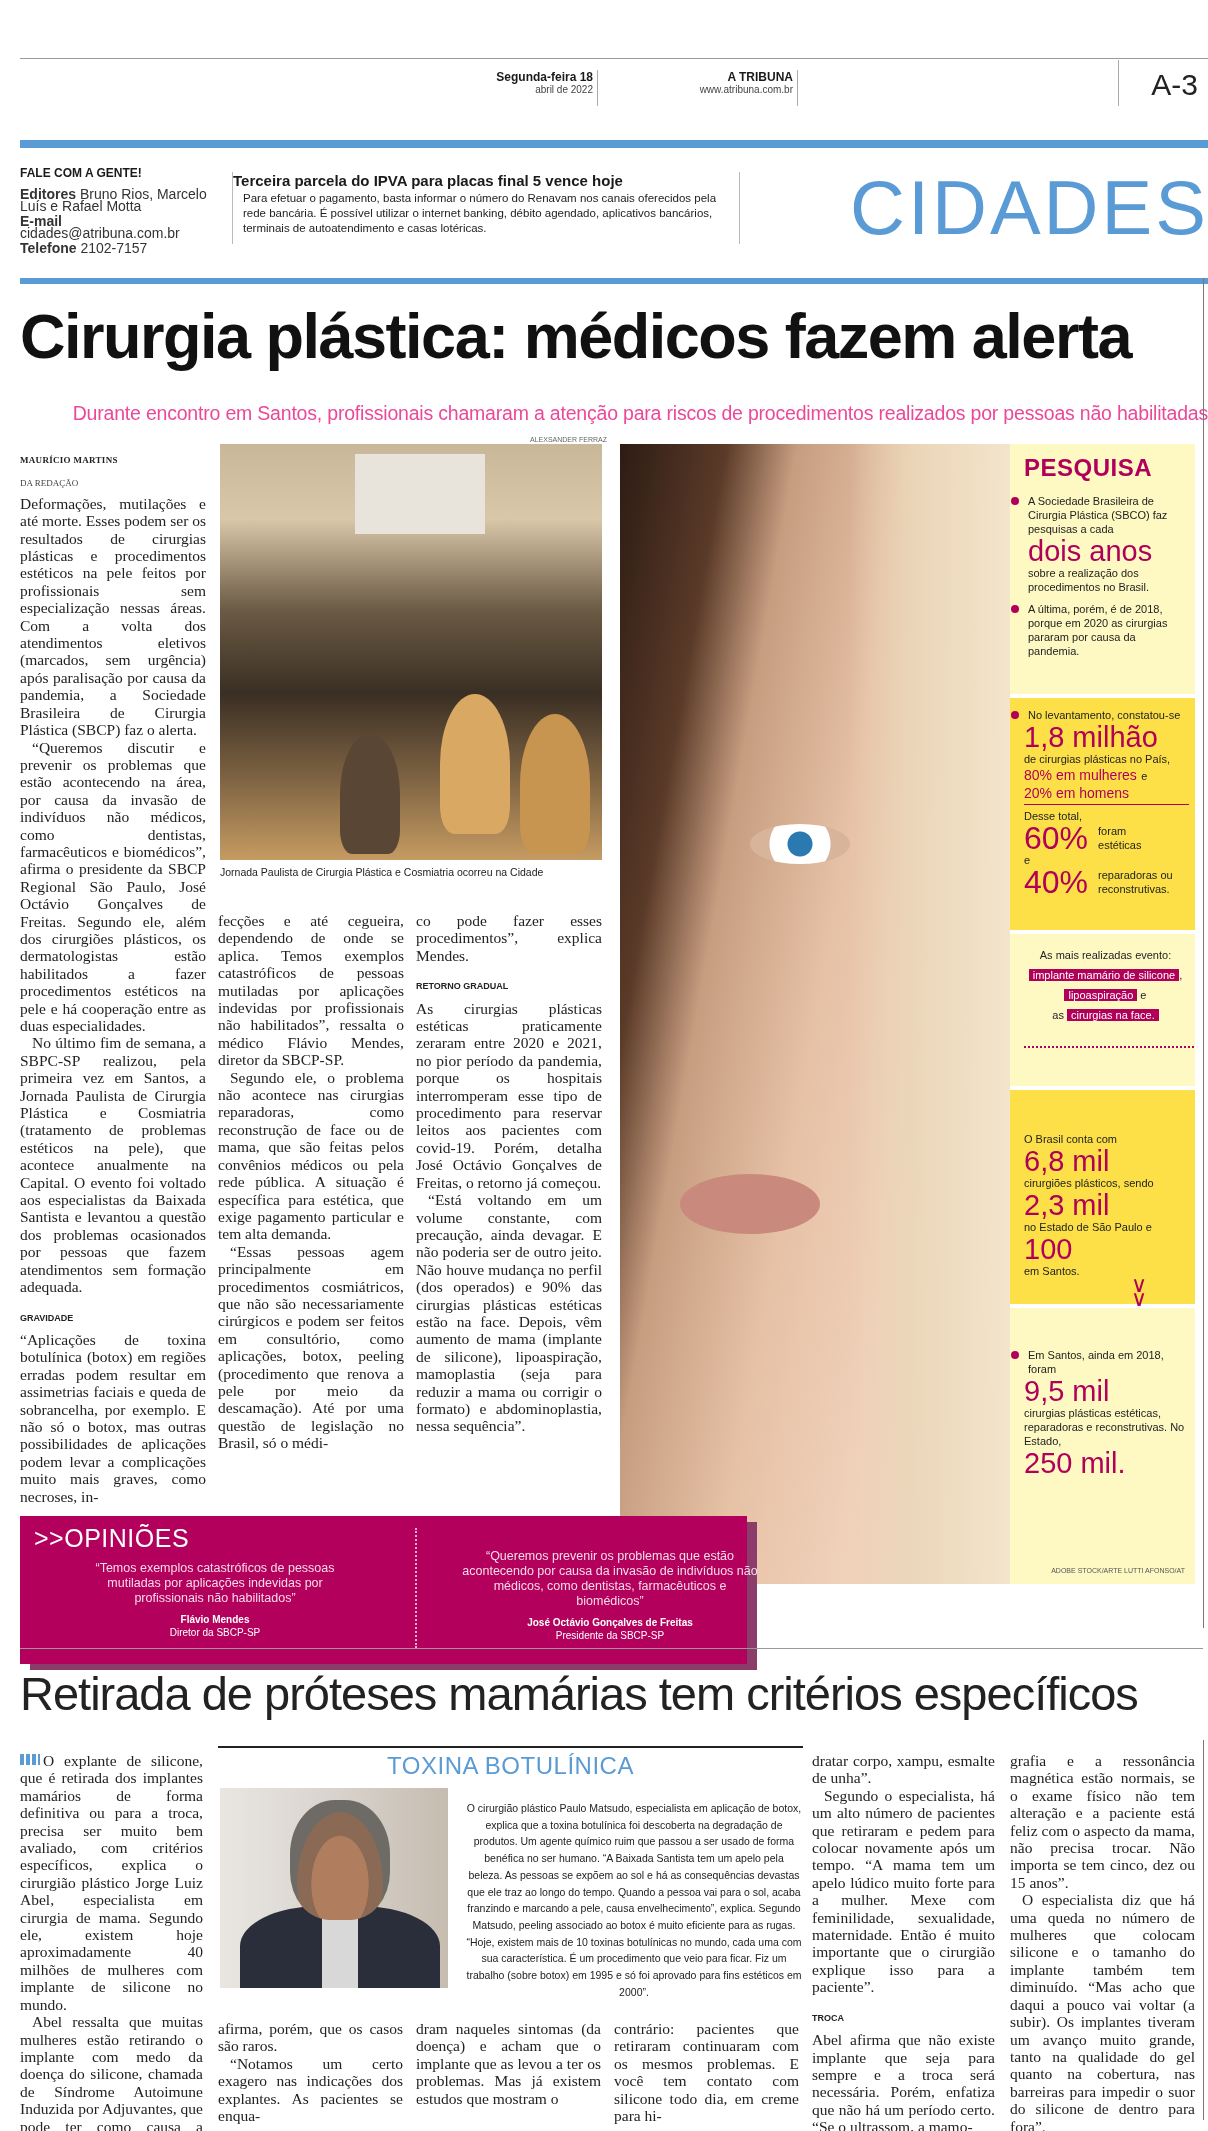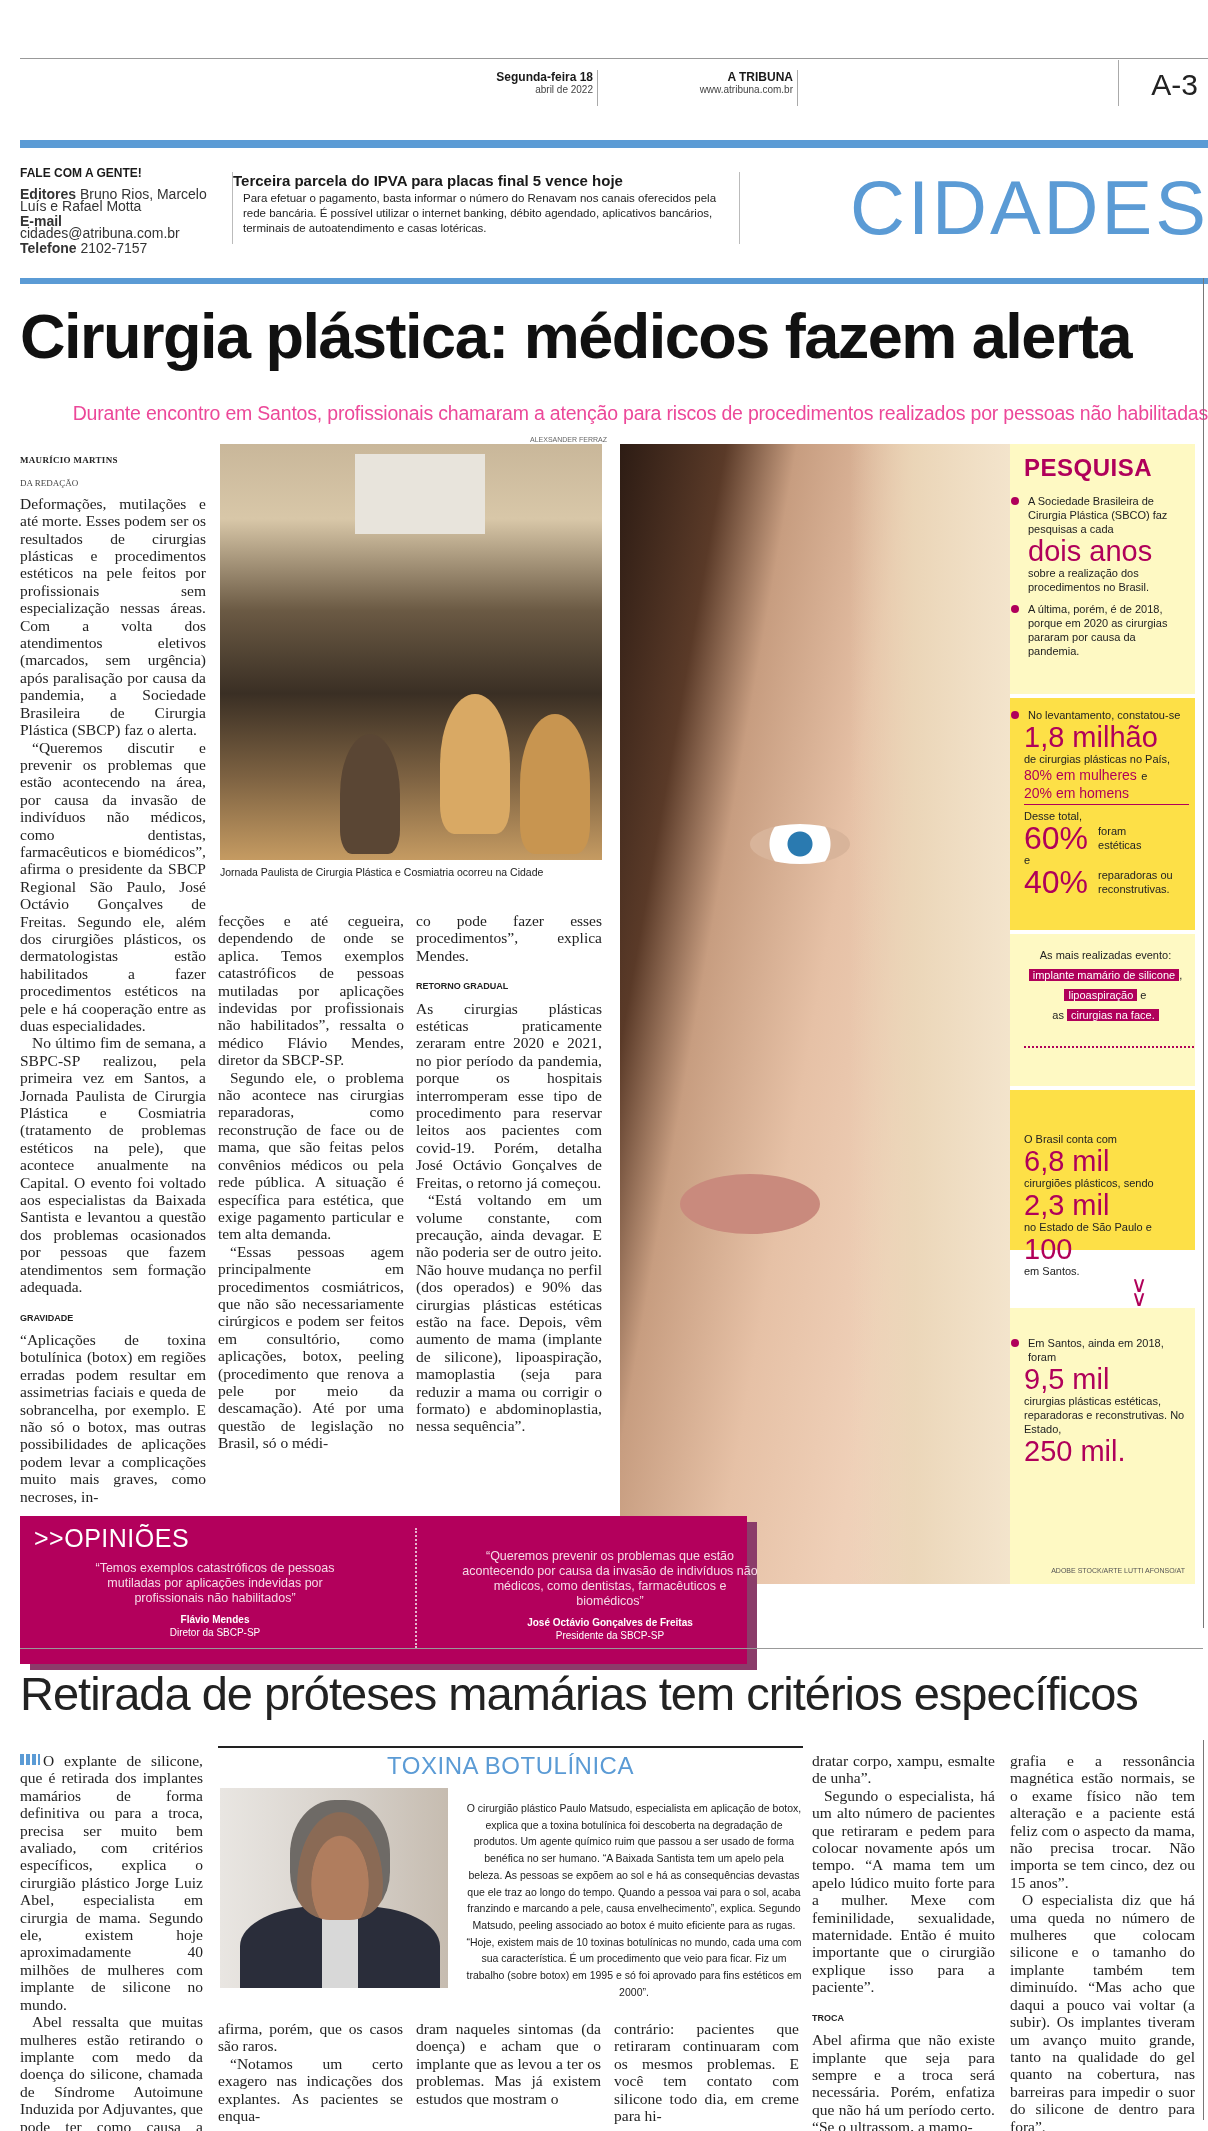--- a/index.html
+++ b/index.html
@@ -50,21 +50,21 @@
   .face { position: absolute; left: 0; top: 0; width: 390px; height: 1140px; background: linear-gradient(100deg,#2d1c14 0%,#5a3a28 18%,#c79d80 30%,#e6c1a6 50%,#efd0b8 70%,#f1dac8 100%); }
   .face .hair { position: absolute; left: 230px; top: 0; width: 160px; height: 1140px; background: linear-gradient(90deg, rgba(240,220,190,0) 0%, rgba(235,215,185,.9) 40%, #f3e4cc 100%); }
   .face .eye { position: absolute; left: 130px; top: 380px; width: 100px; height: 40px; border-radius: 50%; background: radial-gradient(circle at 50% 50%, #2a7ab0 0 12px, #fff 13px 30px, #d8b49a 31px); }
   .face .lips { position: absolute; left: 60px; top: 730px; width: 140px; height: 60px; border-radius: 50%; background: #c98a7d; }
   .panel { position: absolute; left: 390px; width: 185px; padding: 10px 8px 0 14px; font-family: "Liberation Sans", sans-serif; }
   .pink { background: #fef9c3; }
   .grey { background: #fde047; }
   .p1 { top: 0; height: 250px; }
   .p2 { top: 254px; height: 232px; }
   .p3 { top: 490px; height: 152px; }
-  .p4 { top: 646px; height: 160px; }
+  .p4 { top: 646px; height: 214px; }
   .p5 { top: 864px; height: 276px; }
   .panel h2 { color: #b0005a; font-size: 24px; font-weight: bold; letter-spacing: 0.5px; margin-bottom: 12px; }
   .panel .txt { font-size: 11px; line-height: 14px; color: #222; }
   .panel .big { font-size: 29px; color: #b0005a; line-height: 30px; font-weight: normal; }
   .panel .mag { color: #b0005a; font-size: 14px; line-height: 18px; }
   .bullet { position: relative; padding-left: 4px; margin-bottom: 8px; }
   .bullet::before { content: ""; position: absolute; left: -13px; top: 3px; width: 8px; height: 8px; border-radius: 50%; background: #b0005a; }
   .hl { background: #b0005a; color: #fff; padding: 0 4px; }
   .dotted { border-bottom: 2px dotted #b0005a; margin-top: 24px; width: 170px; }
   .pct-row { display: flex; align-items: center; gap: 10px; }
@@ -209,21 +209,21 @@
     <div class="txt">O Brasil conta com</div>
     <div class="big">6,8 mil</div>
     <div class="txt">cirurgiões plásticos, sendo</div>
     <div class="big">2,3 mil</div>
     <div class="txt">no Estado de São Paulo e</div>
     <div class="big">100</div>
     <div class="txt">em Santos.</div>
     <div class="chev">∨<br>∨</div>
   </div>
 
-  <div class="panel pink p5" style="padding-top:28px;">
+  <div class="panel pink p5" style="padding-top:40px;">
     <div class="bullet txt" style="margin-bottom:0">Em Santos, ainda em 2018, foram</div>
     <div class="big">9,5 mil</div>
     <div class="txt">cirurgias plásticas estéticas, reparadoras e reconstrutivas. No Estado,</div>
     <div class="big">250 mil.</div>
     <div class="credit">ADOBE STOCK/ARTE LUTTI AFONSO/AT</div>
   </div>
 </div>
 <div class="abs right-rule"></div>
 
 <div class="abs opinions cond">

